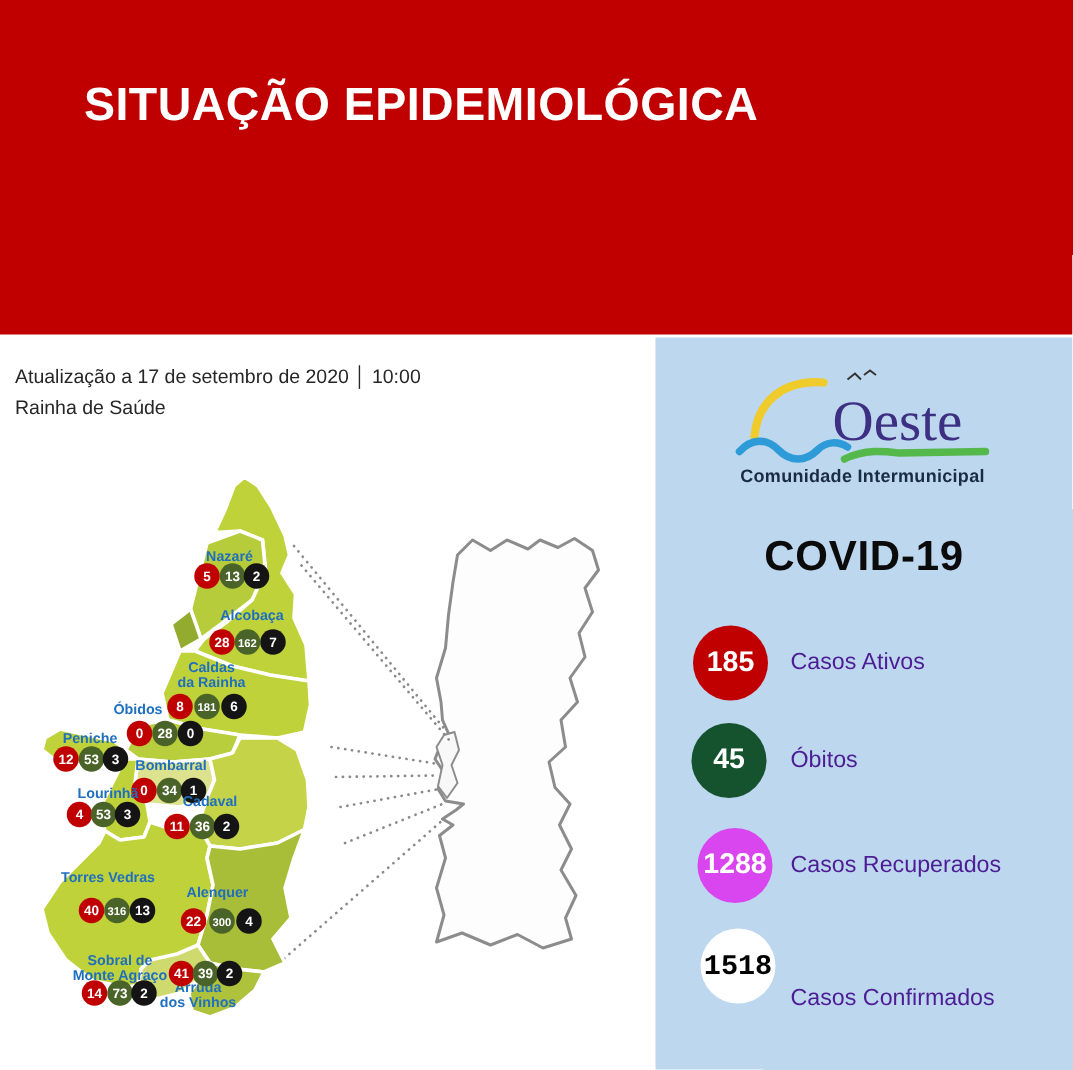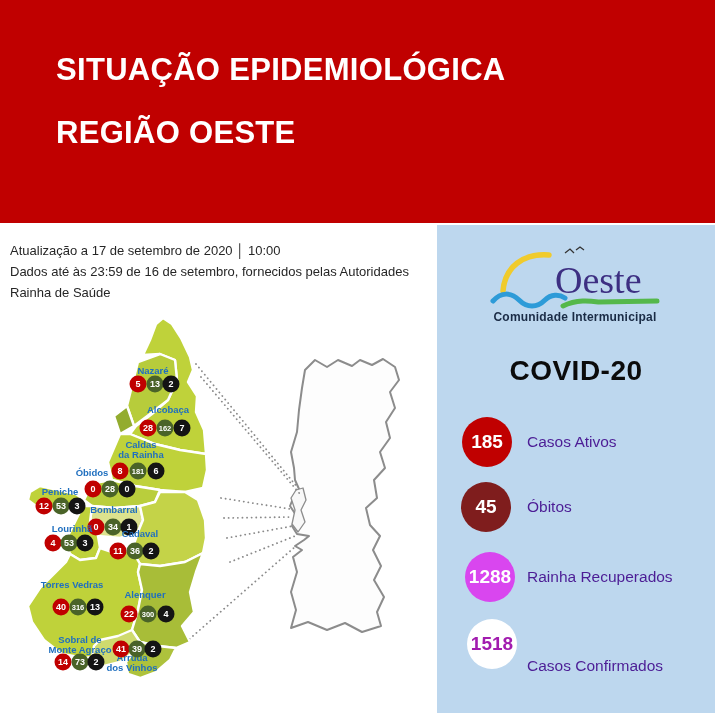--- a/index.html
+++ b/index.html
@@ -63,26 +63,24 @@
   .muni-num.small{font-size:7.5px;}
   .pt-outline{fill:#FDFDFD;stroke:#8C8C8C;stroke-width:2;stroke-linejoin:round;}
   .pt-sub{fill:#F8F8F8;stroke:#8C8C8C;stroke-width:1.3;stroke-linejoin:round;}
   .leader{stroke:#8a8a8a;stroke-width:1.8;stroke-linecap:round;stroke-dasharray:0.1 4.5;fill:none;}
 </style>
 </head>
 <body style="--banner-red: #C00000; --panel-blue: #BDD7EE; --label-blue: #1F6FBF;">
 
 <div class="banner">
   <div class="t1">SITUAÇÃO EPIDEMIOLÓGICA</div>
-  <div class="t2">REGIÃO OESTE</div>
 </div>
 
 <div class="update">
   <div>Atualização a 17 de setembro de 2020 │ 10:00</div>
-  <div>Dados até às 23:59 de 16 de setembro, fornecidos pelas Autoridades</div>
   <div>Rainha de Saúde</div>
 </div>
 
 <svg class="mapsvg" width="430" height="403" viewBox="0 0 430 403">
 
   <g>
     <path class="pt-outline" d="M305,60 L315,50 L327,57 L338,50 L352,56 L360,50 L372,55 L383,49 L395,57 L399,70 L390,82 L395,98 L386,112 L390,128 L380,142 L385,158 L374,170 L377,188 L366,198 L370,215 L380,226 L373,240 L381,256 L374,270 L384,287 L377,302 L381,316 L362,322 L345,313 L327,320 L308,312 L291,318 L296,300 L291,282 L297,262 L293,247 L302,240 L295,236 L304,230 L309,226 L297,224 L292,216 L296,205 L290,196 L294,186 L299,179 L295,170 L294,158 L291,142 L297,122 L299,100 L302,78 Z"></path>
     <path class="pt-sub" d="M296,180 L303,178 L306,190 L301,200 L305,212 L298,222 L292,214 L295,200 L291,188 Z"></path>
   </g>
 
@@ -203,31 +201,31 @@
 <div class="panel">
   <svg class="logo" width="180" height="82" viewBox="0 0 180 82">
     <path d="M 16,48 C 18,24 36,10 62,12" stroke="#F0CB2C" stroke-width="5.5" fill="none" stroke-linecap="round"></path>
     <path d="M 78,10 l 5,-4 l 4,4 M 89,7 l 4,-3 l 4,3" stroke="#333333" stroke-width="1.3" fill="none"></path>
     <path d="M 6,58 c 8,-9 18,-9 26,-1 c 8,8 18,8 26,0 c 6,-6 14,-6 20,-2" stroke="#2D9BD8" stroke-width="5" fill="none" stroke-linecap="round"></path>
     <path d="M 76,63 C 90,56 104,58 112,59 L 170,58" stroke="#55B84B" stroke-width="5" fill="none" stroke-linecap="round"></path>
     <text class="logo-brand" x="68" y="50">Oeste</text>
     <text class="logo-sub" x="88" y="78" text-anchor="middle">Comunidade Intermunicipal</text>
   </svg>
 
-  <div class="covid-title">COVID-20</div>
+  <div class="covid-title">COVID-19</div>
 
   <div class="stat-row row1">
     <div class="stat-circle" style="background: rgb(192, 0, 0); color: rgb(255, 255, 255);">185</div>
     <div class="stat-label">Casos Ativos</div>
   </div>
   <div class="stat-row row2">
-    <div class="stat-circle" style="background: #7f1d1d; color: rgb(255, 255, 255);">45</div>
+    <div class="stat-circle" style="background: #14532d; color: rgb(255, 255, 255);">45</div>
     <div class="stat-label">Óbitos</div>
   </div>
   <div class="stat-row row3">
     <div class="stat-circle" style="background: #d946ef; color: rgb(255, 255, 255);">1288</div>
-    <div class="stat-label">Rainha Recuperados</div>
+    <div class="stat-label">Casos Recuperados</div>
   </div>
   <div class="stat-row row4">
-    <div class="stat-circle" style="background: rgb(255, 255, 255); color: #a21caf;">1518</div>
+    <div class="stat-circle" style="background: rgb(255, 255, 255); color: #000000; font-family: Liberation Mono, monospace;">1518</div>
     <div class="stat-label">Casos Confirmados</div>
   </div>
 </div>
 
 </body></html>

